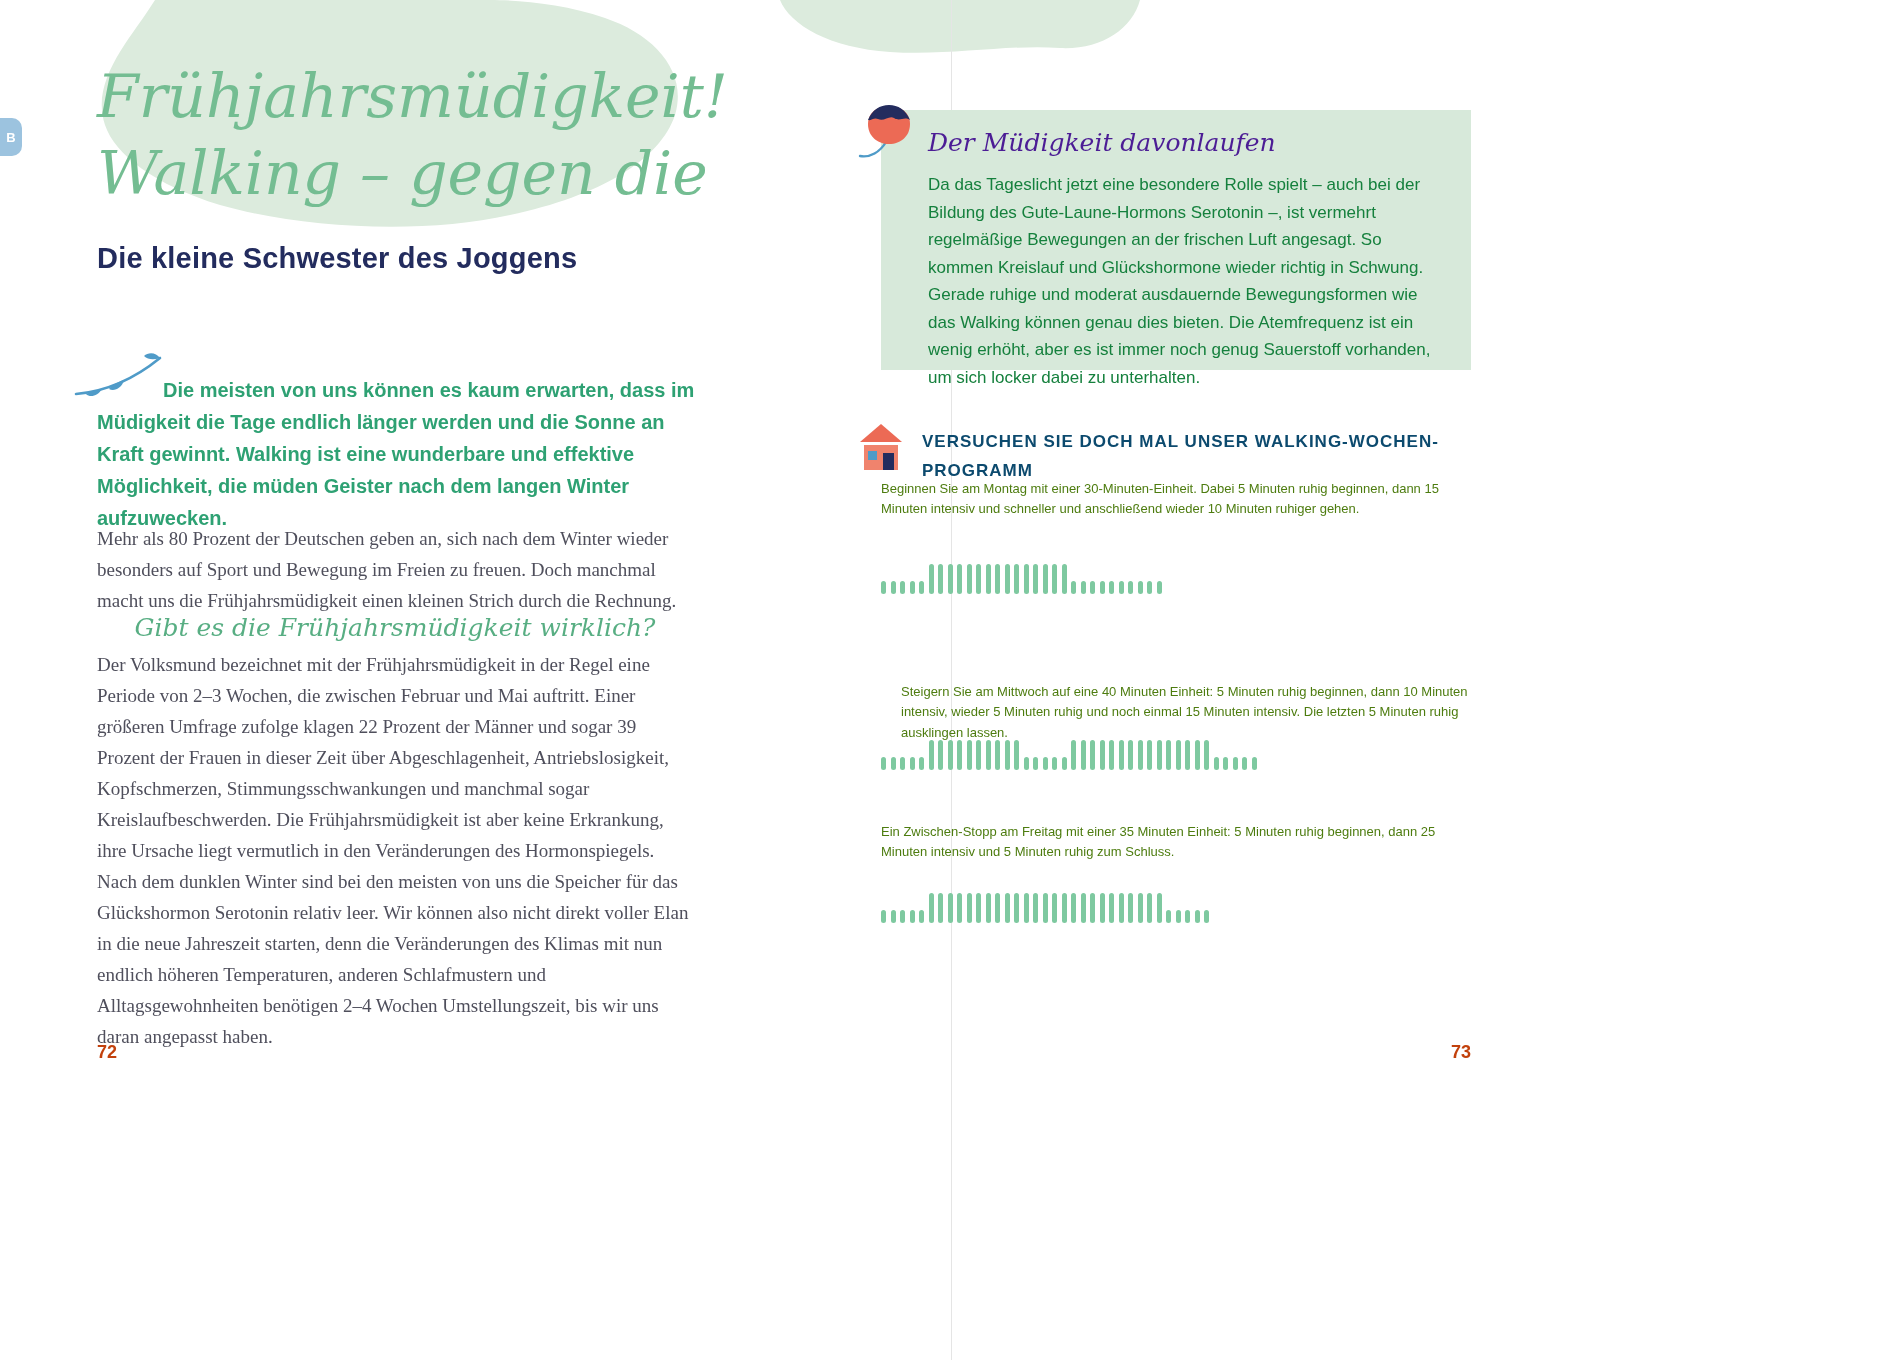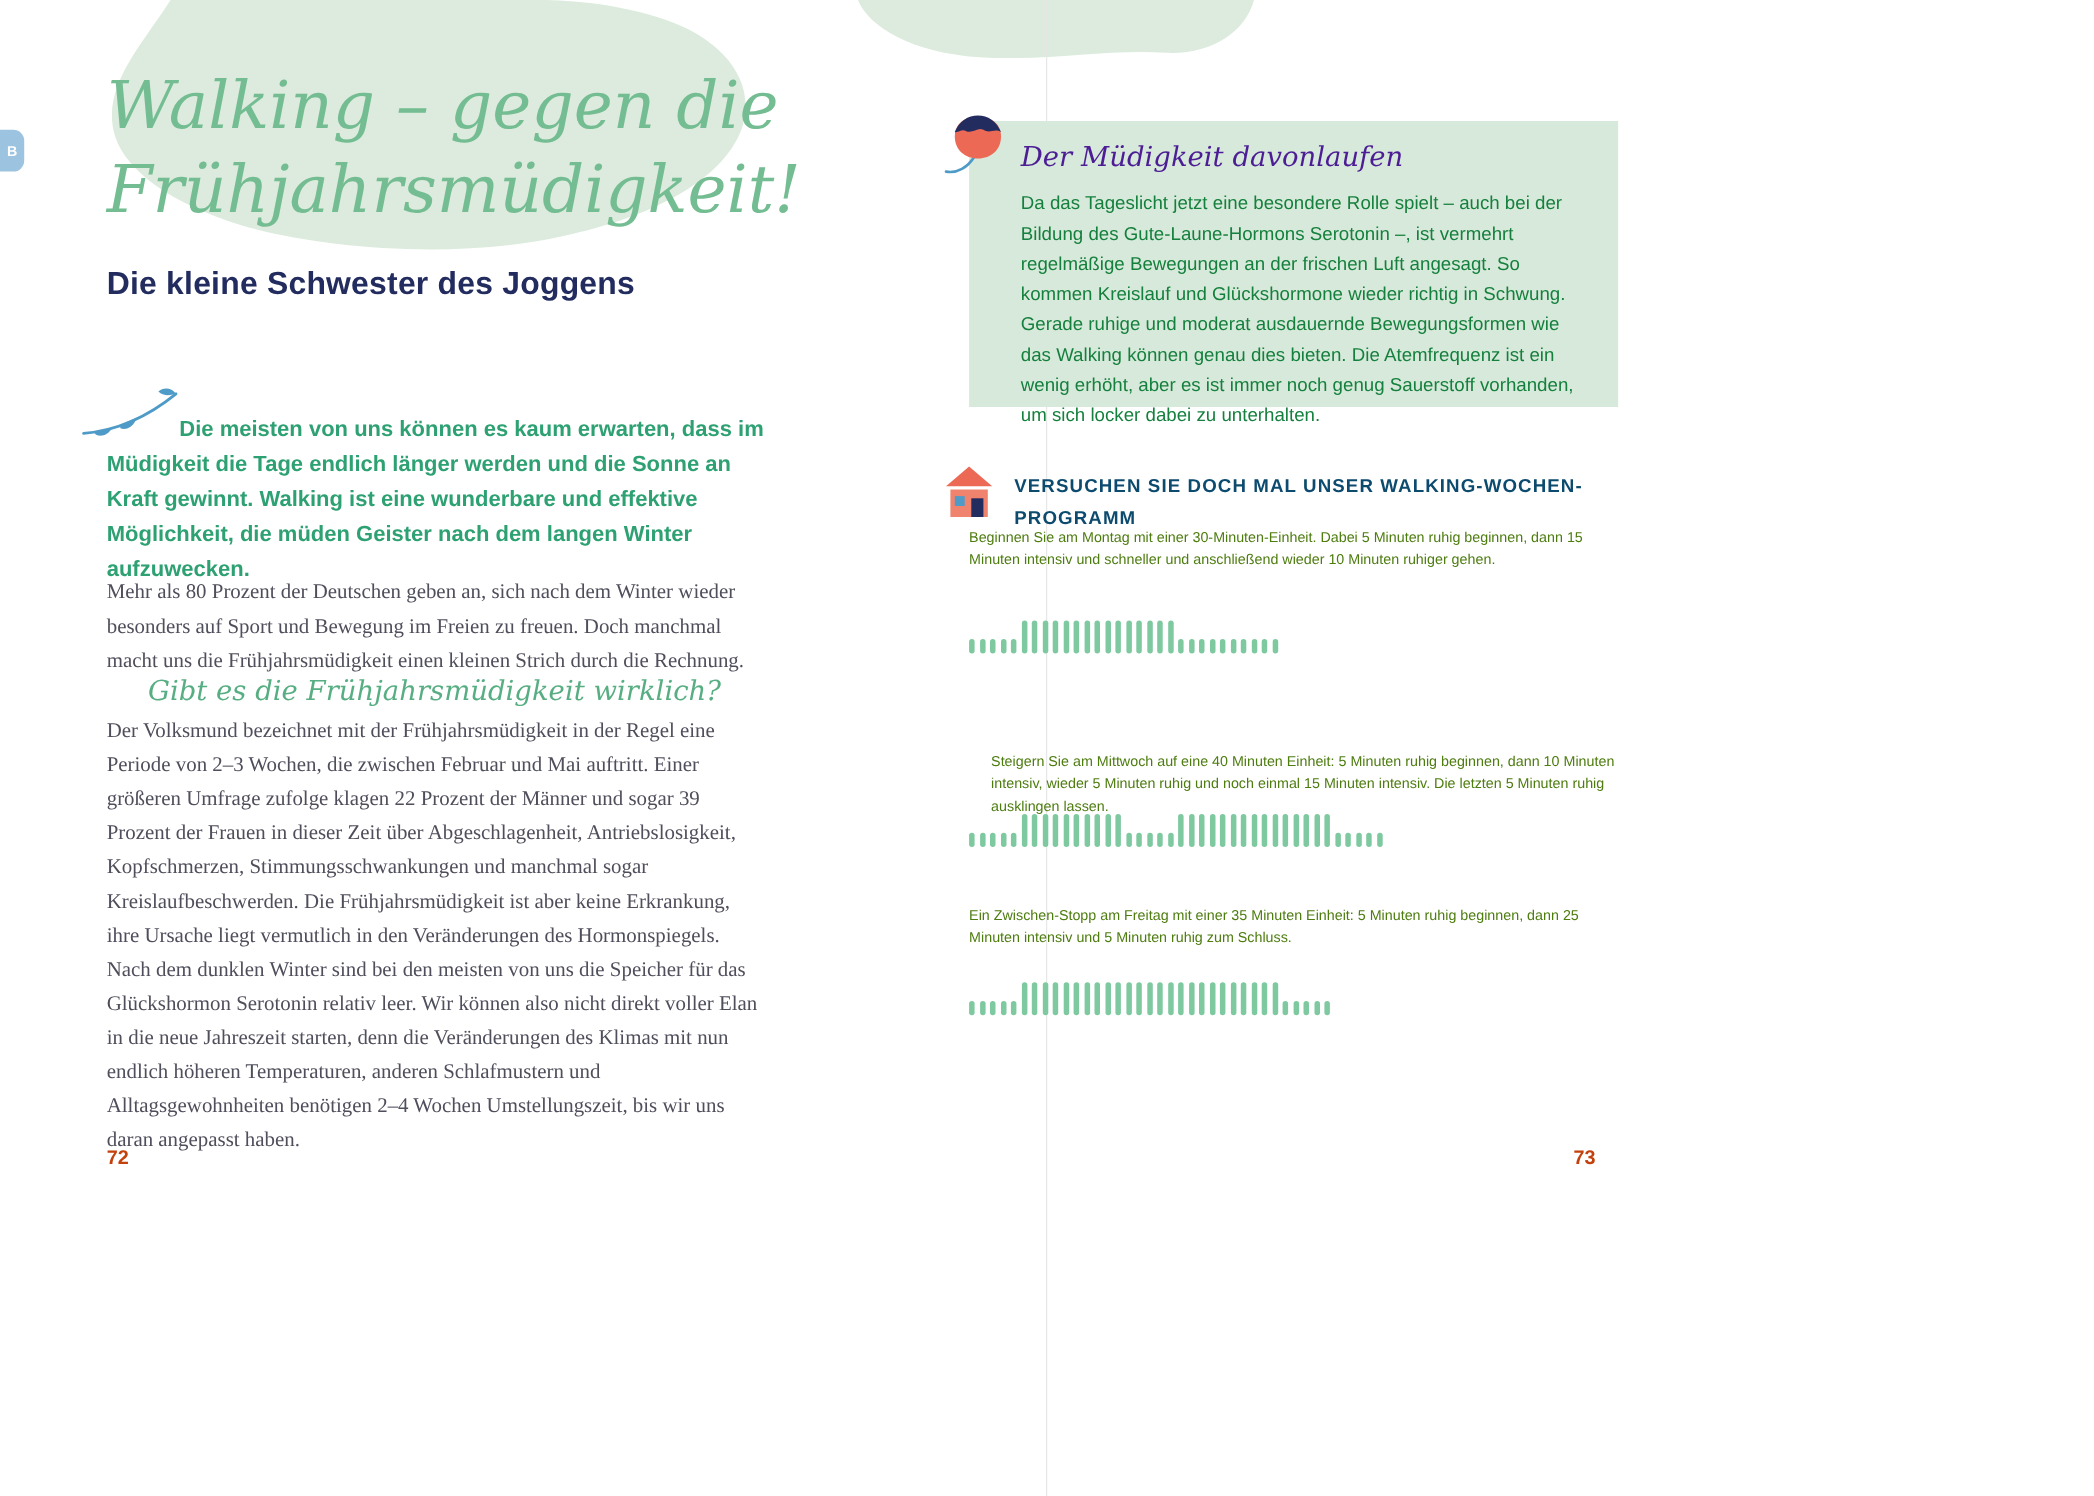--- a/index.html
+++ b/index.html
@@ -64,21 +64,21 @@
     position: absolute; left: 97px; top: 613px; width: 596px;
     font-family: "DejaVu Serif", serif; font-style: italic; font-weight: 400;
     font-size: 25px; color: #58ae83; margin: 0; text-align: center;
   }
 
   .page-number {
     position: absolute; top: 1042px;
     font-size: 18px; font-weight: 700; color: #c2410c;
   }
   .page-number.left  { left: 97px; }
-  .page-number.right { left: 1410px; width: 61px; text-align: center; }
+  .page-number.right { left: 1410px; width: 61px; text-align: right; }
 
   
   .info-box {
     position: absolute; left: 881px; top: 110px; width: 590px; height: 260px;
     background: #d7e9da; box-sizing: border-box;
     padding: 18px 26px 20px 47px;
   }
   .info-box-heading {
     font-family: "DejaVu Serif", serif; font-style: italic; font-weight: 400;
     font-size: 25px; color: #4c1d95; margin: 0 0 14px 0;
@@ -132,22 +132,22 @@
 
   <div class="divider"></div>
 
   <div class="edge-tab">
     <span>B</span>
   </div>
 
   <section>
 
     <h1 class="title">
+      <span class="line">Frühjahrsmüdigkeit!</span>
       <span class="line">Walking – gegen die</span>
-      <span class="line">Frühjahrsmüdigkeit!</span>
     </h1>
 
     <h2 class="subtitle">Die kleine Schwester des Joggens</h2>
 
     <svg class="branch-icon" width="92" height="46" viewBox="0 0 92 46">
       <path d="M4 42 C28 40 56 32 88 6" stroke="#4f9bc8" stroke-width="2.6" fill="none" stroke-linecap="round"></path>
       <path d="M30 37 C26 44 18 46 14 42 C18 40 24 38 30 37 Z" fill="#4f9bc8"></path>
       <path d="M52 28 C50 36 42 40 37 37 C40 33 46 30 52 28 Z" fill="#4f9bc8"></path>
       <path d="M88 6 C84 0 76 0 72 4 C76 8 82 8 88 6 Z" fill="#4f9bc8"></path>
     </svg>

